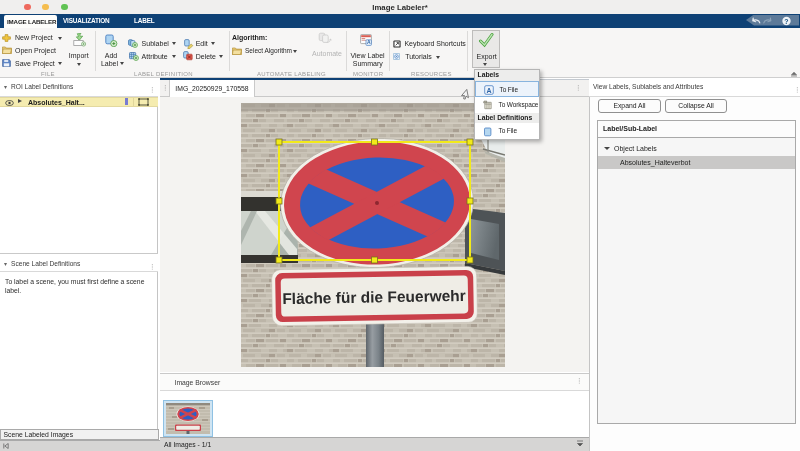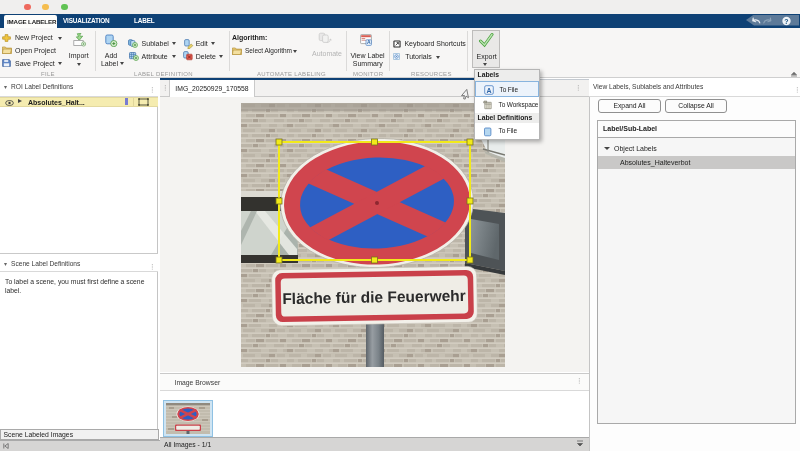--- a/index.html
+++ b/index.html
@@ -24,20 +24,21 @@
 .dditem{position:relative;height:16px;font-size:6.5px;letter-spacing:-0.1px;color:#222;line-height:16px;padding-left:24px;white-space:nowrap;}
 </style></head>
 <body>
 <div id="page">
 
 <div class="abs" id="titlebar">
   <div class="dot" style="left:24px;background:#ee6a5e;"></div>
   <div class="dot" style="left:42px;background:#f5bd4f;"></div>
   <div class="dot" style="left:61px;background:#61c354;"></div>
 </div>
+<div class="abs" id="wtitle">Image Labeler*</div>
 
 <div class="abs" id="tabbar"></div>
 <div class="abs" style="left:3.5px;top:15px;width:53px;height:13px;background:#fdfdfb;border-radius:2px 2px 0 0;"></div>
 <div class="tab" style="left:7px;top:17.5px;color:#1c1c1c;font-size:6.2px;">IMAGE LABELER</div>
 <div class="tab" style="left:63px;top:17px;">VISUALIZATION</div>
 <div class="tab" style="left:134px;top:17px;">LABEL</div>
 <div class="abs" id="qa"></div>
 <svg class="abs" style="left:749px;top:15.5px;" width="48" height="10" viewBox="0 0 48 10">
   <path d="M10.8 6.8 C10 3.8 6 3.2 3.8 4.8 M3.8 4.8 l0.4 -2.6 M3.8 4.8 l2.9 0.9" stroke="#e8edf2" stroke-width="1.2" fill="none" stroke-linecap="round"></path>
   <path d="M14.8 6.8 C15.6 3.8 19.6 3.2 21.8 4.8 M21.8 4.8 l-0.4 -2.6 M21.8 4.8 l-2.9 0.9" stroke="#8ba2b8" stroke-width="1.2" fill="none" stroke-linecap="round"></path>

